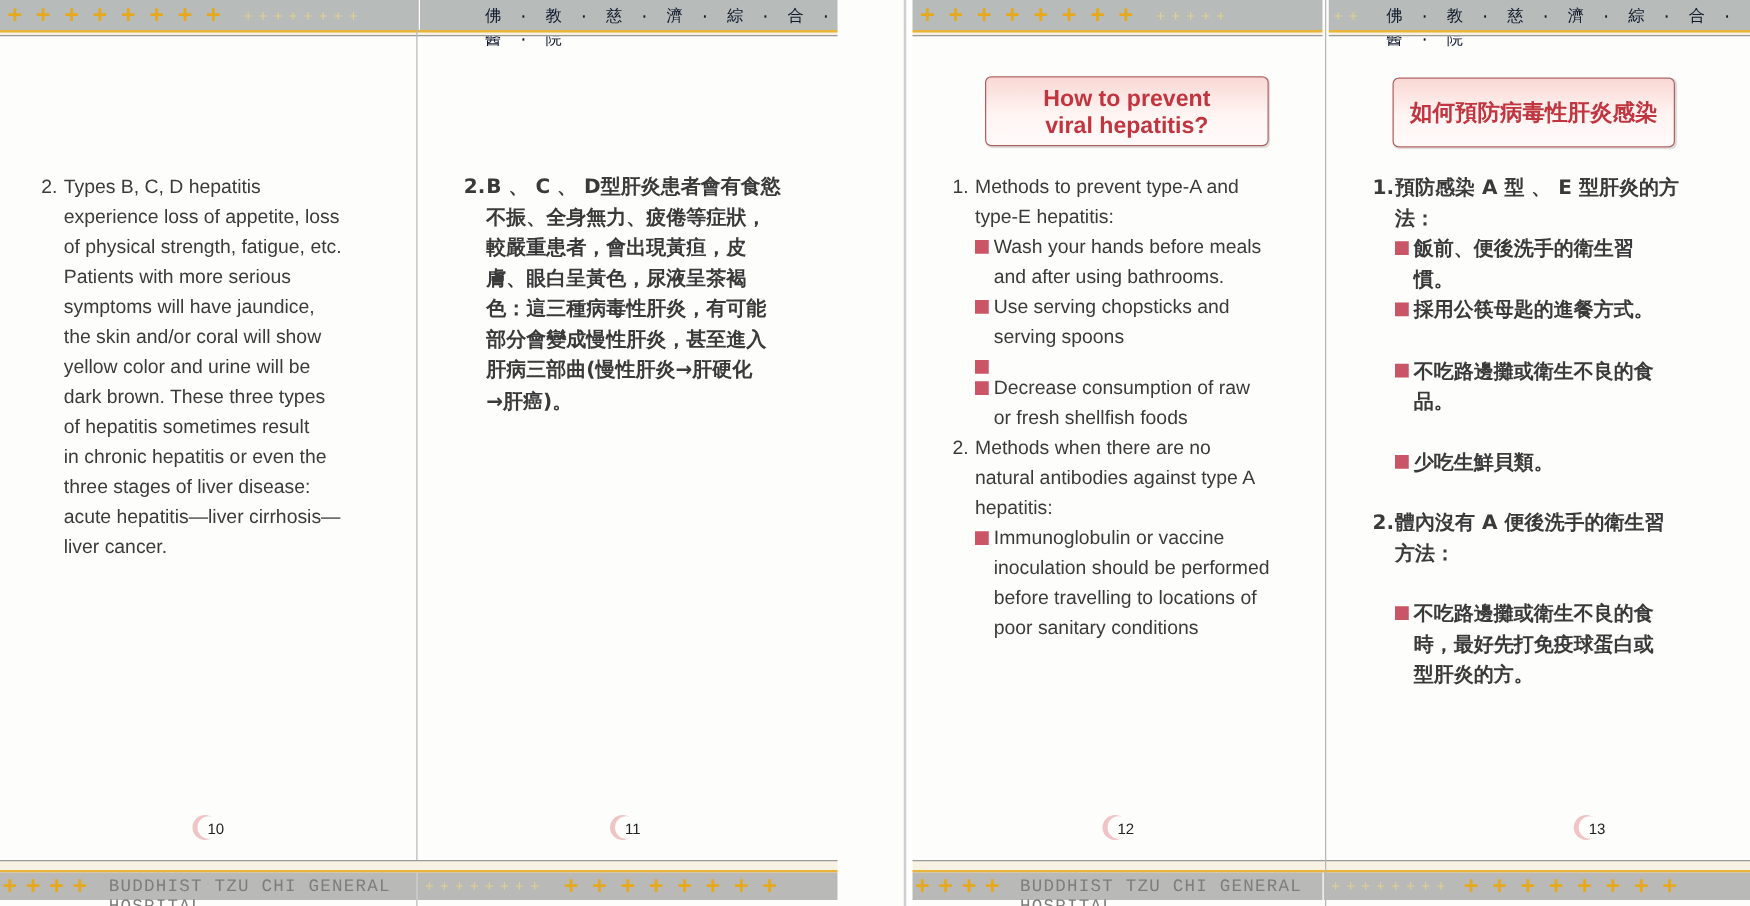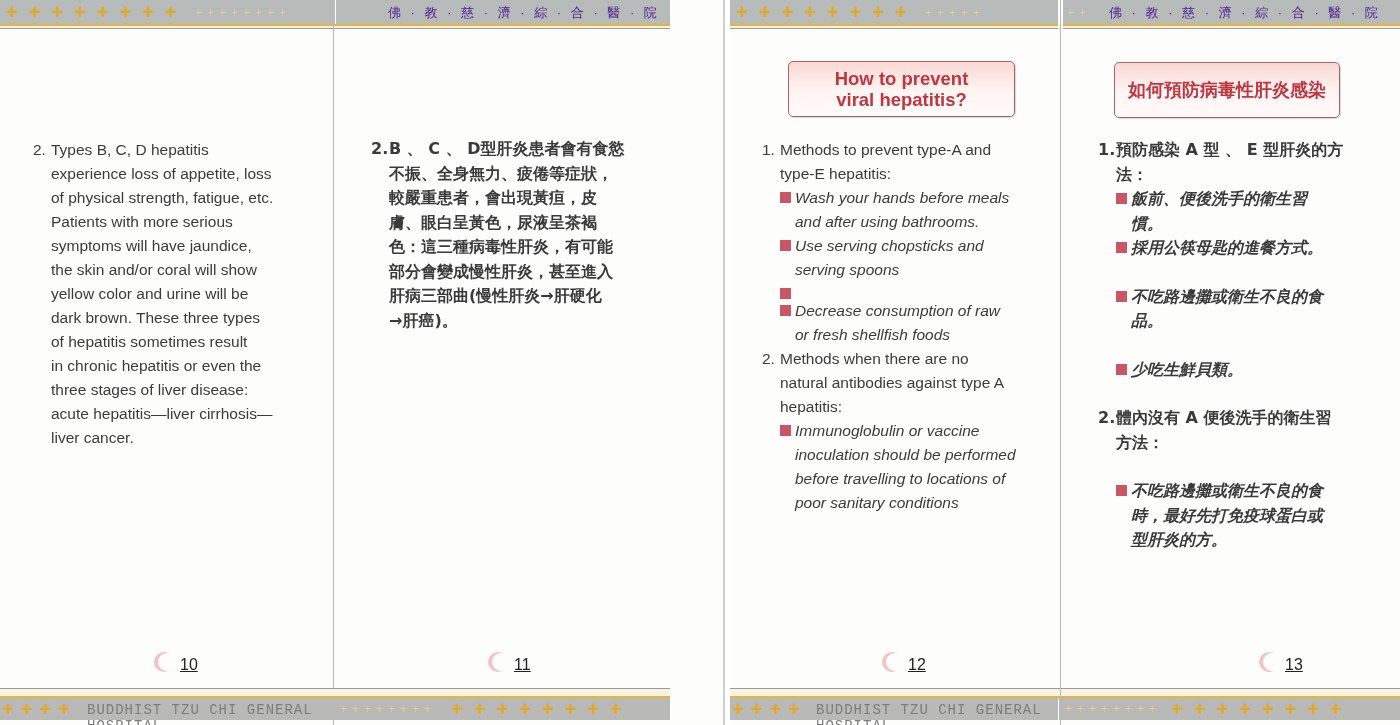--- a/index.html
+++ b/index.html
@@ -15,38 +15,38 @@
   
   .band-top { position: absolute; top: 0; height: 24px; background: #b7bbb9; }
   .band-top-line { position: absolute; top: 24px; height: 5px; border-top: 2px solid #e9b43a; border-bottom: 1px solid #9a9a9a; background: #f7f2e4; }
   .band-bottom { position: absolute; top: 698px; height: 22px; background: #b9bab8; }
   .band-bottom-line { position: absolute; top: 688px; height: 10px; border-top: 1px solid #9a9a9a; border-bottom: 2px solid #e9b43a; background: #f7f2e4; }
 
   .cross-row { position: absolute; display: flex; align-items: center; }
   .cross { color: #e6a81c; font-weight: bold; font-size: 20px; line-height: 1; }
   .cross-faint { color: #e0cf8f; font-size: 12px; line-height: 1; }
 
-  .hospital-cn { position: absolute; top: 4px; font-family: Liberation Sans, sans-serif; font-size: 13px; color: #4c1d95; letter-spacing: 3px; text-align: right; }
+  .hospital-cn { position: absolute; top: 4px; font-family: Liberation Mono, monospace; font-size: 13px; color: #0f172a; letter-spacing: 3px; }
   .hospital-en { position: absolute; font-family: "Liberation Mono", "DejaVu Sans Mono", monospace; font-size: 14px; color: #7c7d7c; letter-spacing: 1px; }
 
   .body-text { position: absolute; font-size: 15.5px; line-height: 24px; color: #3b3b3b; }
   .body-text.cn { font-family: "DejaVu Sans", sans-serif; font-weight: bold; font-size: 16px; line-height: 24.5px; color: #3a3a3a; }
   .item { display: flex; }
   .num { flex: 0 0 auto; width: 18px; }
   .num.cn { width: 18px; }
-  .bullet { display: flex; font-style: italic; }
+  .bullet { display: flex; }
   .sq { flex: 0 0 auto; width: 11px; height: 11px; background: #c95566; margin-top: 6px; margin-right: 4px; }
   .gap { height: 24px; }
 
   .title-box { position: absolute; border: 1px solid #b06060; border-radius: 5px; background: linear-gradient(#f9d8d4, #fff5f3 55%, #fffafa); display: flex; align-items: center; justify-content: center; text-align: center; color: #c0353f; font-weight: bold; box-shadow: 1px 1px 1px rgba(0,0,0,0.15); }
 
   .page-num { position: absolute; top: 652px; width: 24px; height: 22px; }
   .page-num .moon { position: absolute; left: 0; top: 0; width: 20px; height: 20px; border-radius: 50%; background: #f0c4c4; }
   .page-num .moon-cut { position: absolute; left: 4px; top: 1px; width: 18px; height: 18px; border-radius: 50%; background: #fdfdfc; }
-  .page-num span { position: absolute; left: 26px; top: 4px; font-size: 16px; color: #222; font-weight: normal; text-decoration: underline; }
+  .page-num span { position: absolute; left: 12px; top: 4px; font-size: 12px; color: #222; font-weight: normal; }
 </style>
 </head>
 <body>
 
 <div class="spread spread-left">
 
   <div class="band-top" style="left:0;width:335px;">
     <div class="cross-row" style="left:6px;top:2px;gap:11px;">
       <span class="cross">+</span>
       <span class="cross">+</span>

